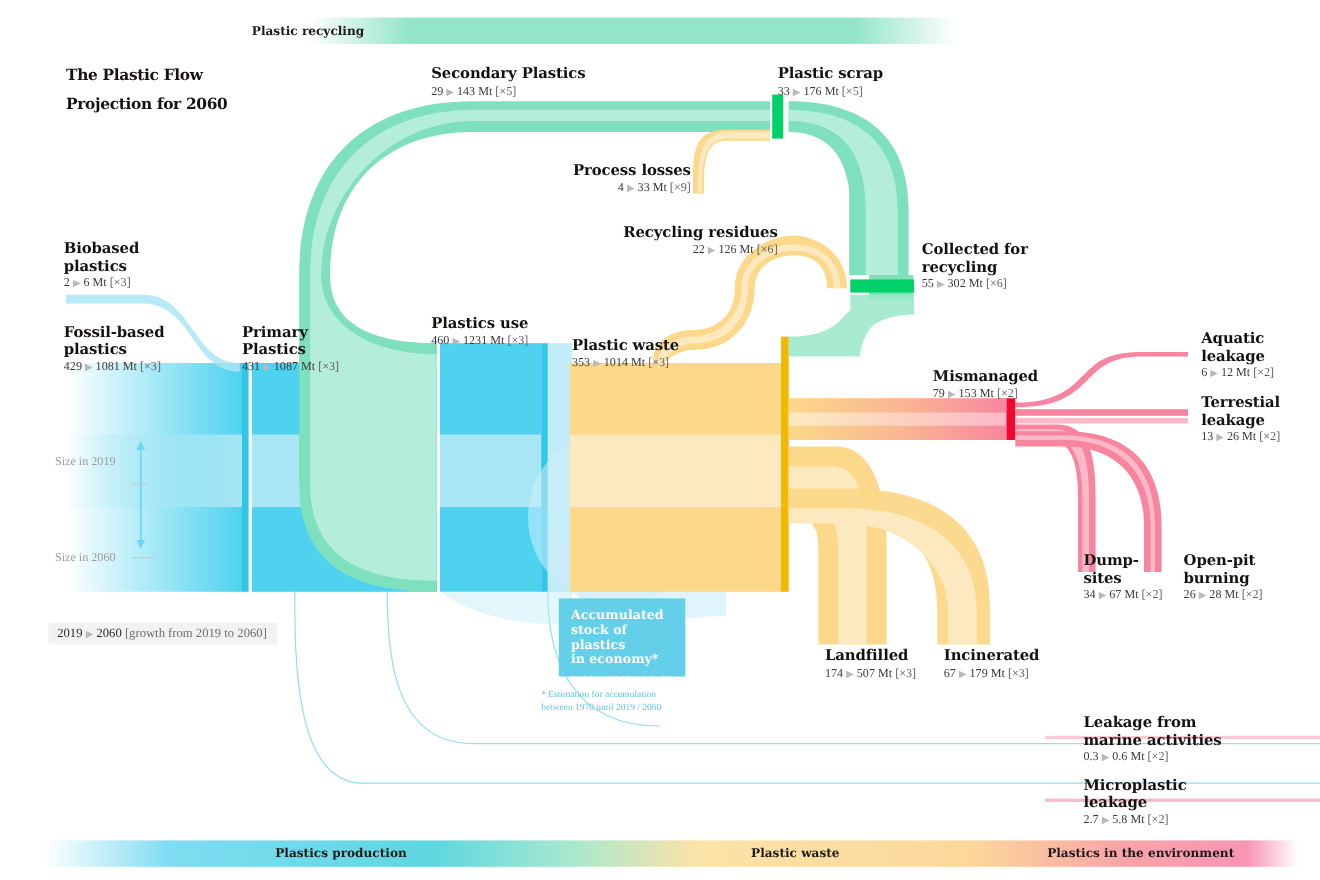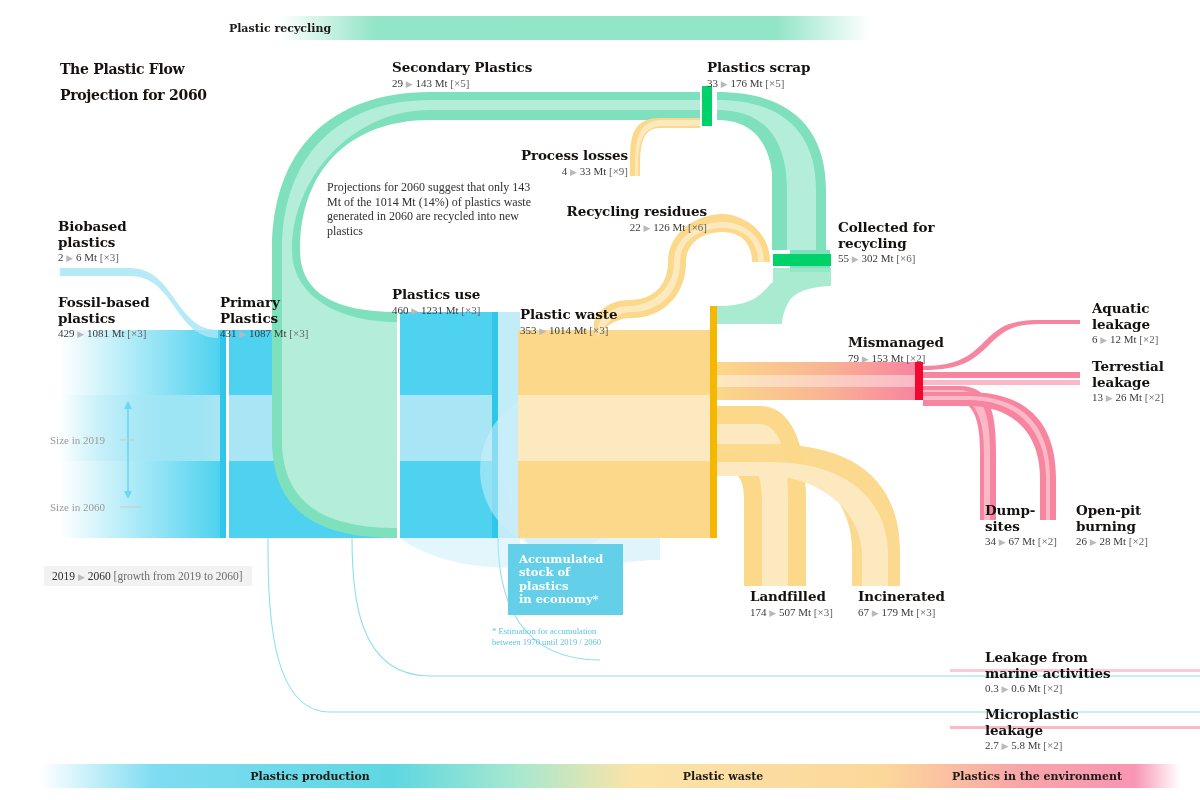--- a/index.html
+++ b/index.html
@@ -29,21 +29,21 @@
       font-family:"DejaVu Serif",serif;font-weight:bold;font-size:11px;color:#1d1a18;
       white-space:nowrap;}
   #topband{top:16px;}
   #botband{top:764px;}
 
   #legendkey{position:absolute;left:44px;top:566px;background:#f2f2f2;
      padding:4px 9px 4px 8px;font-family:"Liberation Serif",serif;font-size:11.5px;color:#2c2c2c;white-space:nowrap;}
   #legendkey .g{color:#6d6d6d;}
 
   #sz19,#sz60{position:absolute;font-family:"Liberation Serif",serif;font-size:11px;color:#9a9a9a;white-space:nowrap;}
-  #sz19{left:50px;top:434px;} #sz60{left:50px;top:501px;}
+  #sz19{left:50px;top:414px;} #sz60{left:50px;top:501px;}
 
   #stockbox{position:absolute;left:508px;top:544px;width:115px;height:71px;
      background:#63cfe8;padding:9px 10px 0 11px;box-sizing:border-box;}
   #stockbox .h{font-family:"DejaVu Serif",serif;font-weight:bold;font-size:11.5px;
      line-height:13.4px;color:#fff;white-space:pre-line;}
   #stockbox .v{font-family:"Liberation Serif",serif;font-size:10.5px;color:#fff;margin-top:5px;white-space:nowrap;}
   #stockfoot{position:absolute;left:492px;top:626px;width:150px;
      font-family:"Liberation Serif",serif;font-size:8.6px;line-height:10.6px;color:#5ec3e0;}
 </style>
 </head>
@@ -226,21 +226,20 @@
 </div>
 
 <div class="bandbar" id="botband" style="left:40px;right:20px;background:linear-gradient(90deg,rgba(159,231,247,0) 0%,#7fdcf2 10%,#5ed7e0 31%,#a8e8cf 42%,#fbe3a8 52%,#fcd79a 74%,#f8a5a8 86%,rgba(247,143,176,.95) 96%,rgba(247,143,176,0) 100%);">
   <span style="left:270px;">Plastics production</span>
   <span style="left:683px;">Plastic waste</span>
   <span style="left:997px;">Plastics in the environment</span>
 </div>
 
 <div id="title" style="white-space:pre-line">The Plastic Flow
 Projection for 2060</div>
-<div id="note">Projections for 2060 suggest that only 143 Mt of the 1014 Mt (14%) of plastics waste generated in 2060 are recycled into new plastics</div>
 
 <div id="sz19">Size in 2019</div>
 <div id="sz60">Size in 2060</div>
 
 <div id="legendkey">
   <span>2019</span>
   <span class="tri">▶</span>
   <span>2060</span>
   <span class="g">[growth from 2019 to 2060]</span>
 </div>
@@ -276,21 +275,21 @@
       </div>
       <div class="lbl" style="left: 520px; top: 307px;">
         <div class="t">Plastic waste</div>
         <div class="v"><b>353</b> <span class="tri">▶</span> <b>1014 Mt</b> [×3]</div>
       </div>
       <div class="lbl" style="left: 392px; top: 60px;">
         <div class="t">Secondary Plastics</div>
         <div class="v"><b>29</b> <span class="tri">▶</span> <b>143 Mt</b> [×5]</div>
       </div>
       <div class="lbl" style="left: 707px; top: 60px;">
-        <div class="t">Plastics scrap</div>
+        <div class="t">Plastic scrap</div>
         <div class="v"><b>33</b> <span class="tri">▶</span> <b>176 Mt</b> [×5]</div>
       </div>
       <div class="lbl" style="left: auto; top: 148px; right: 572px; text-align: right;">
         <div class="t">Process losses</div>
         <div class="v"><b>4</b> <span class="tri">▶</span> <b>33 Mt</b> [×9]</div>
       </div>
       <div class="lbl" style="left: auto; top: 204px; right: 493px; text-align: right;">
         <div class="t">Recycling residues</div>
         <div class="v"><b>22</b> <span class="tri">▶</span> <b>126 Mt</b> [×6]</div>
       </div>

